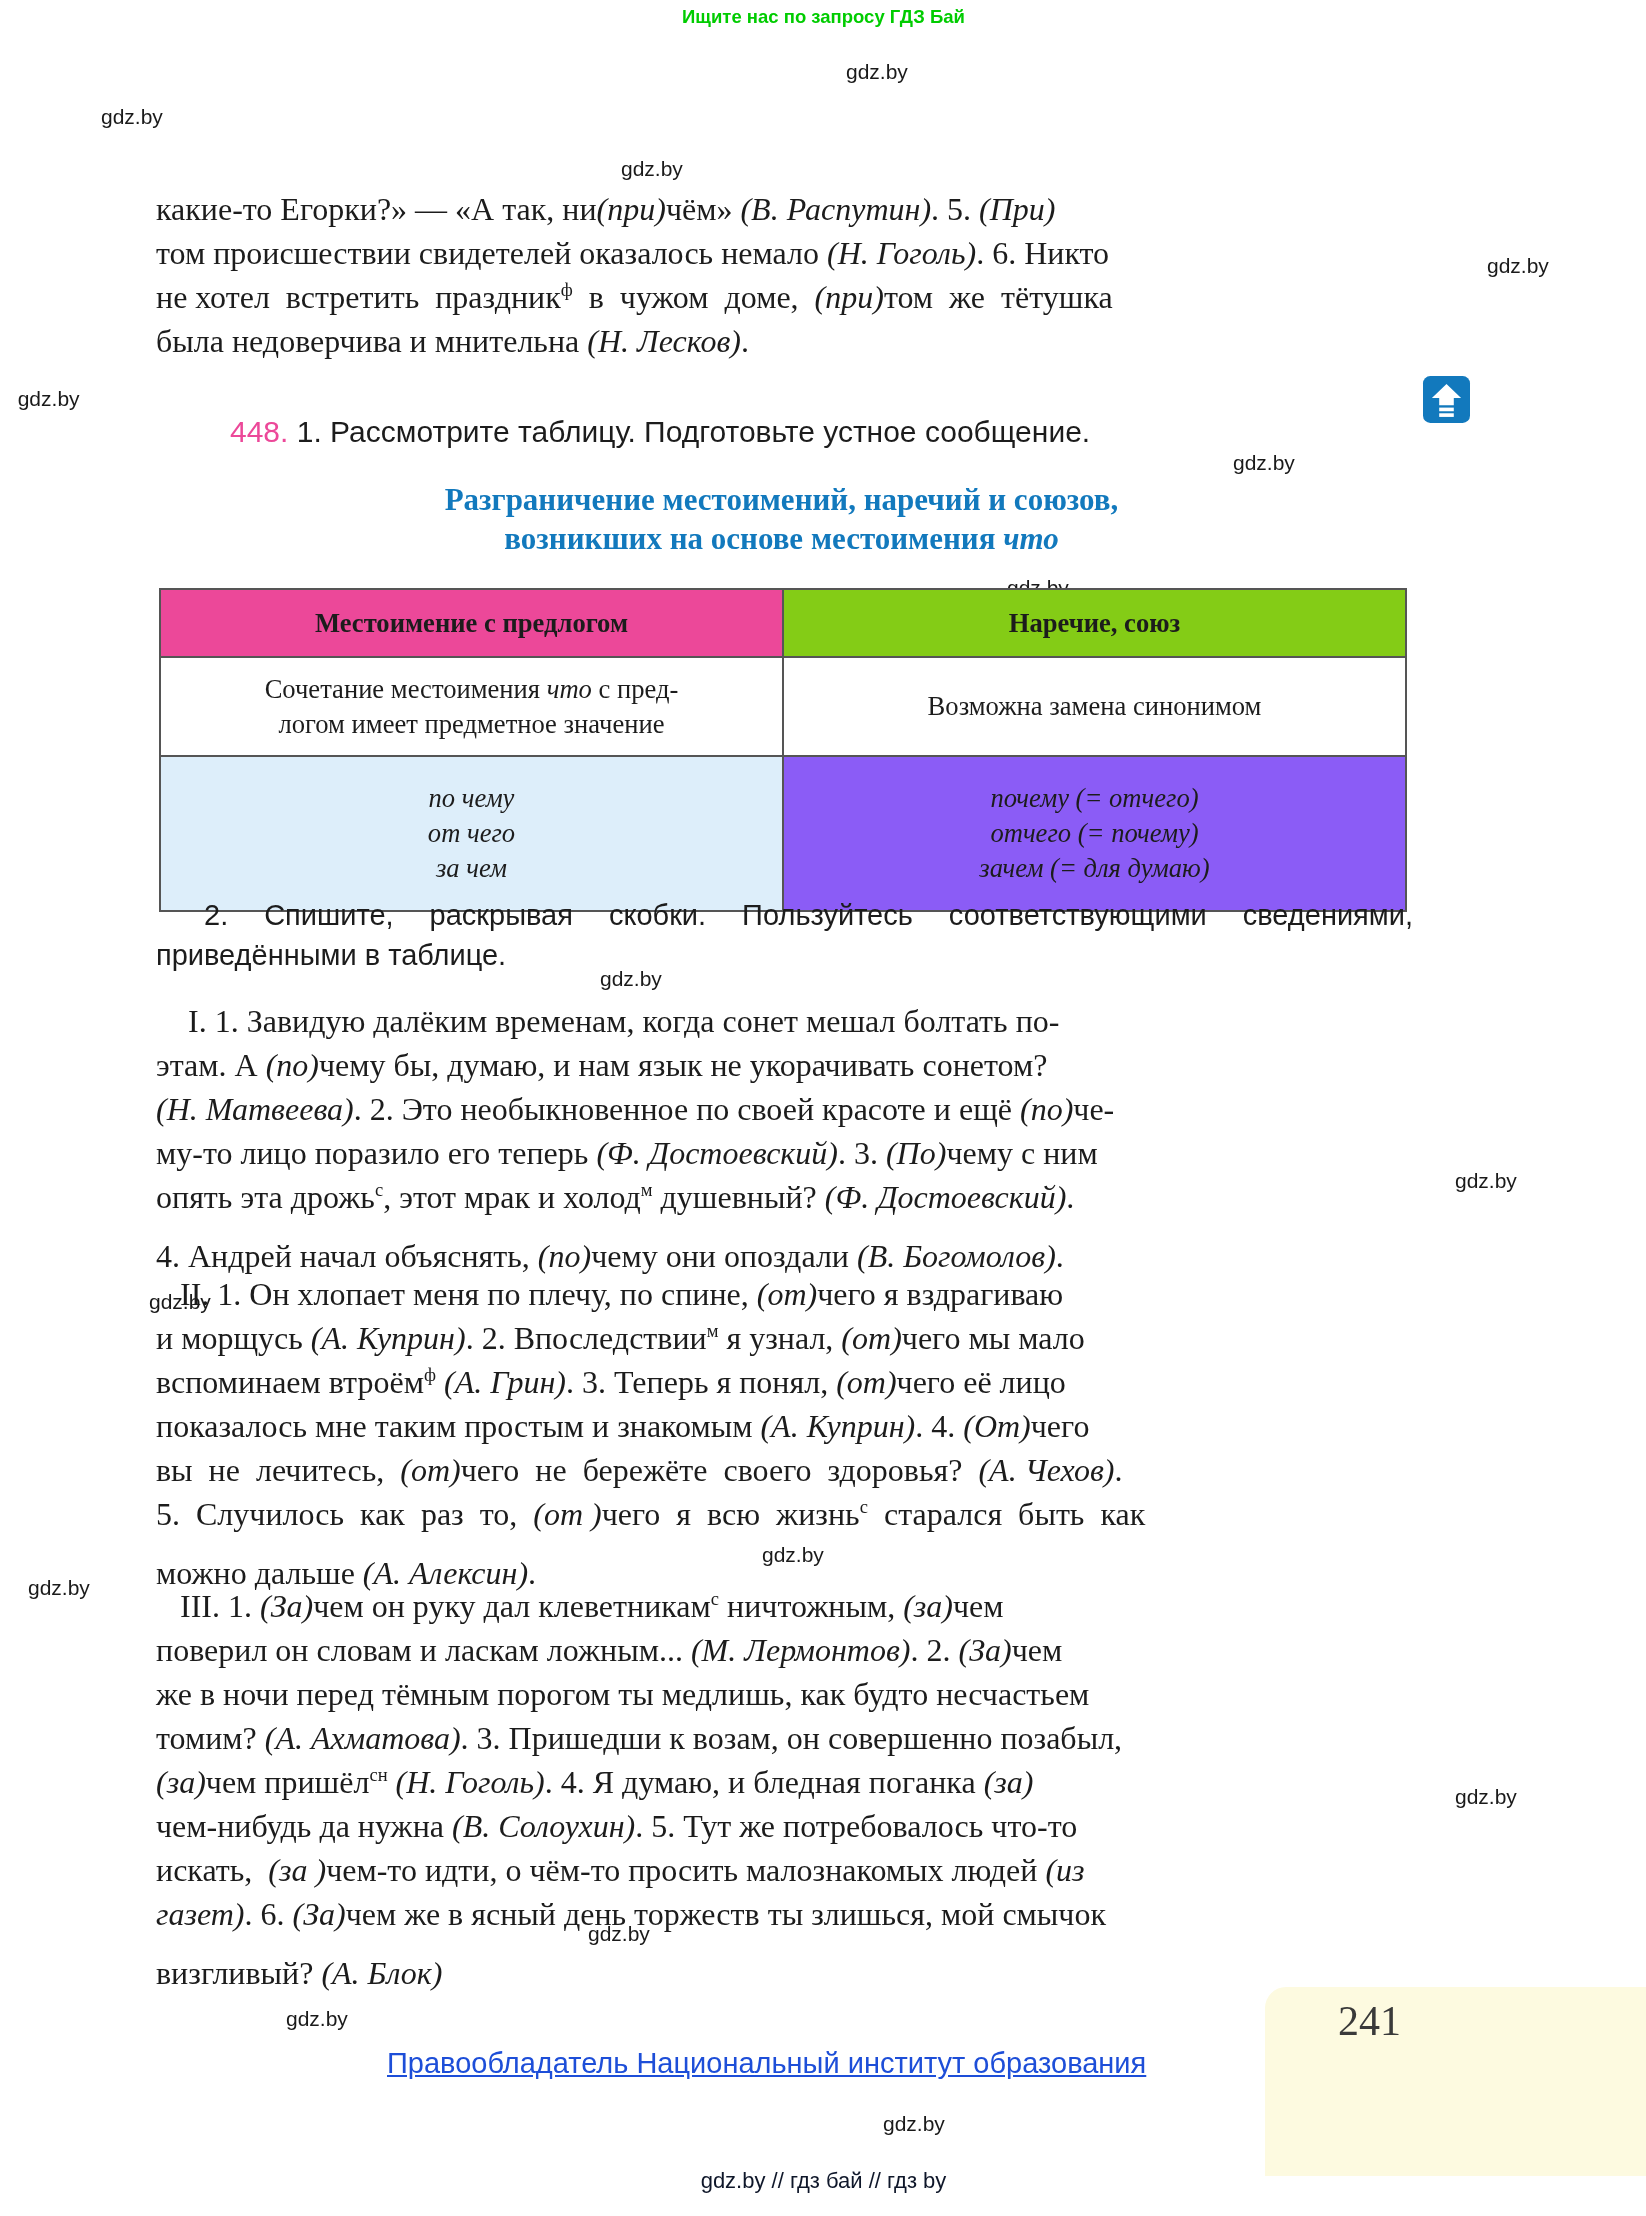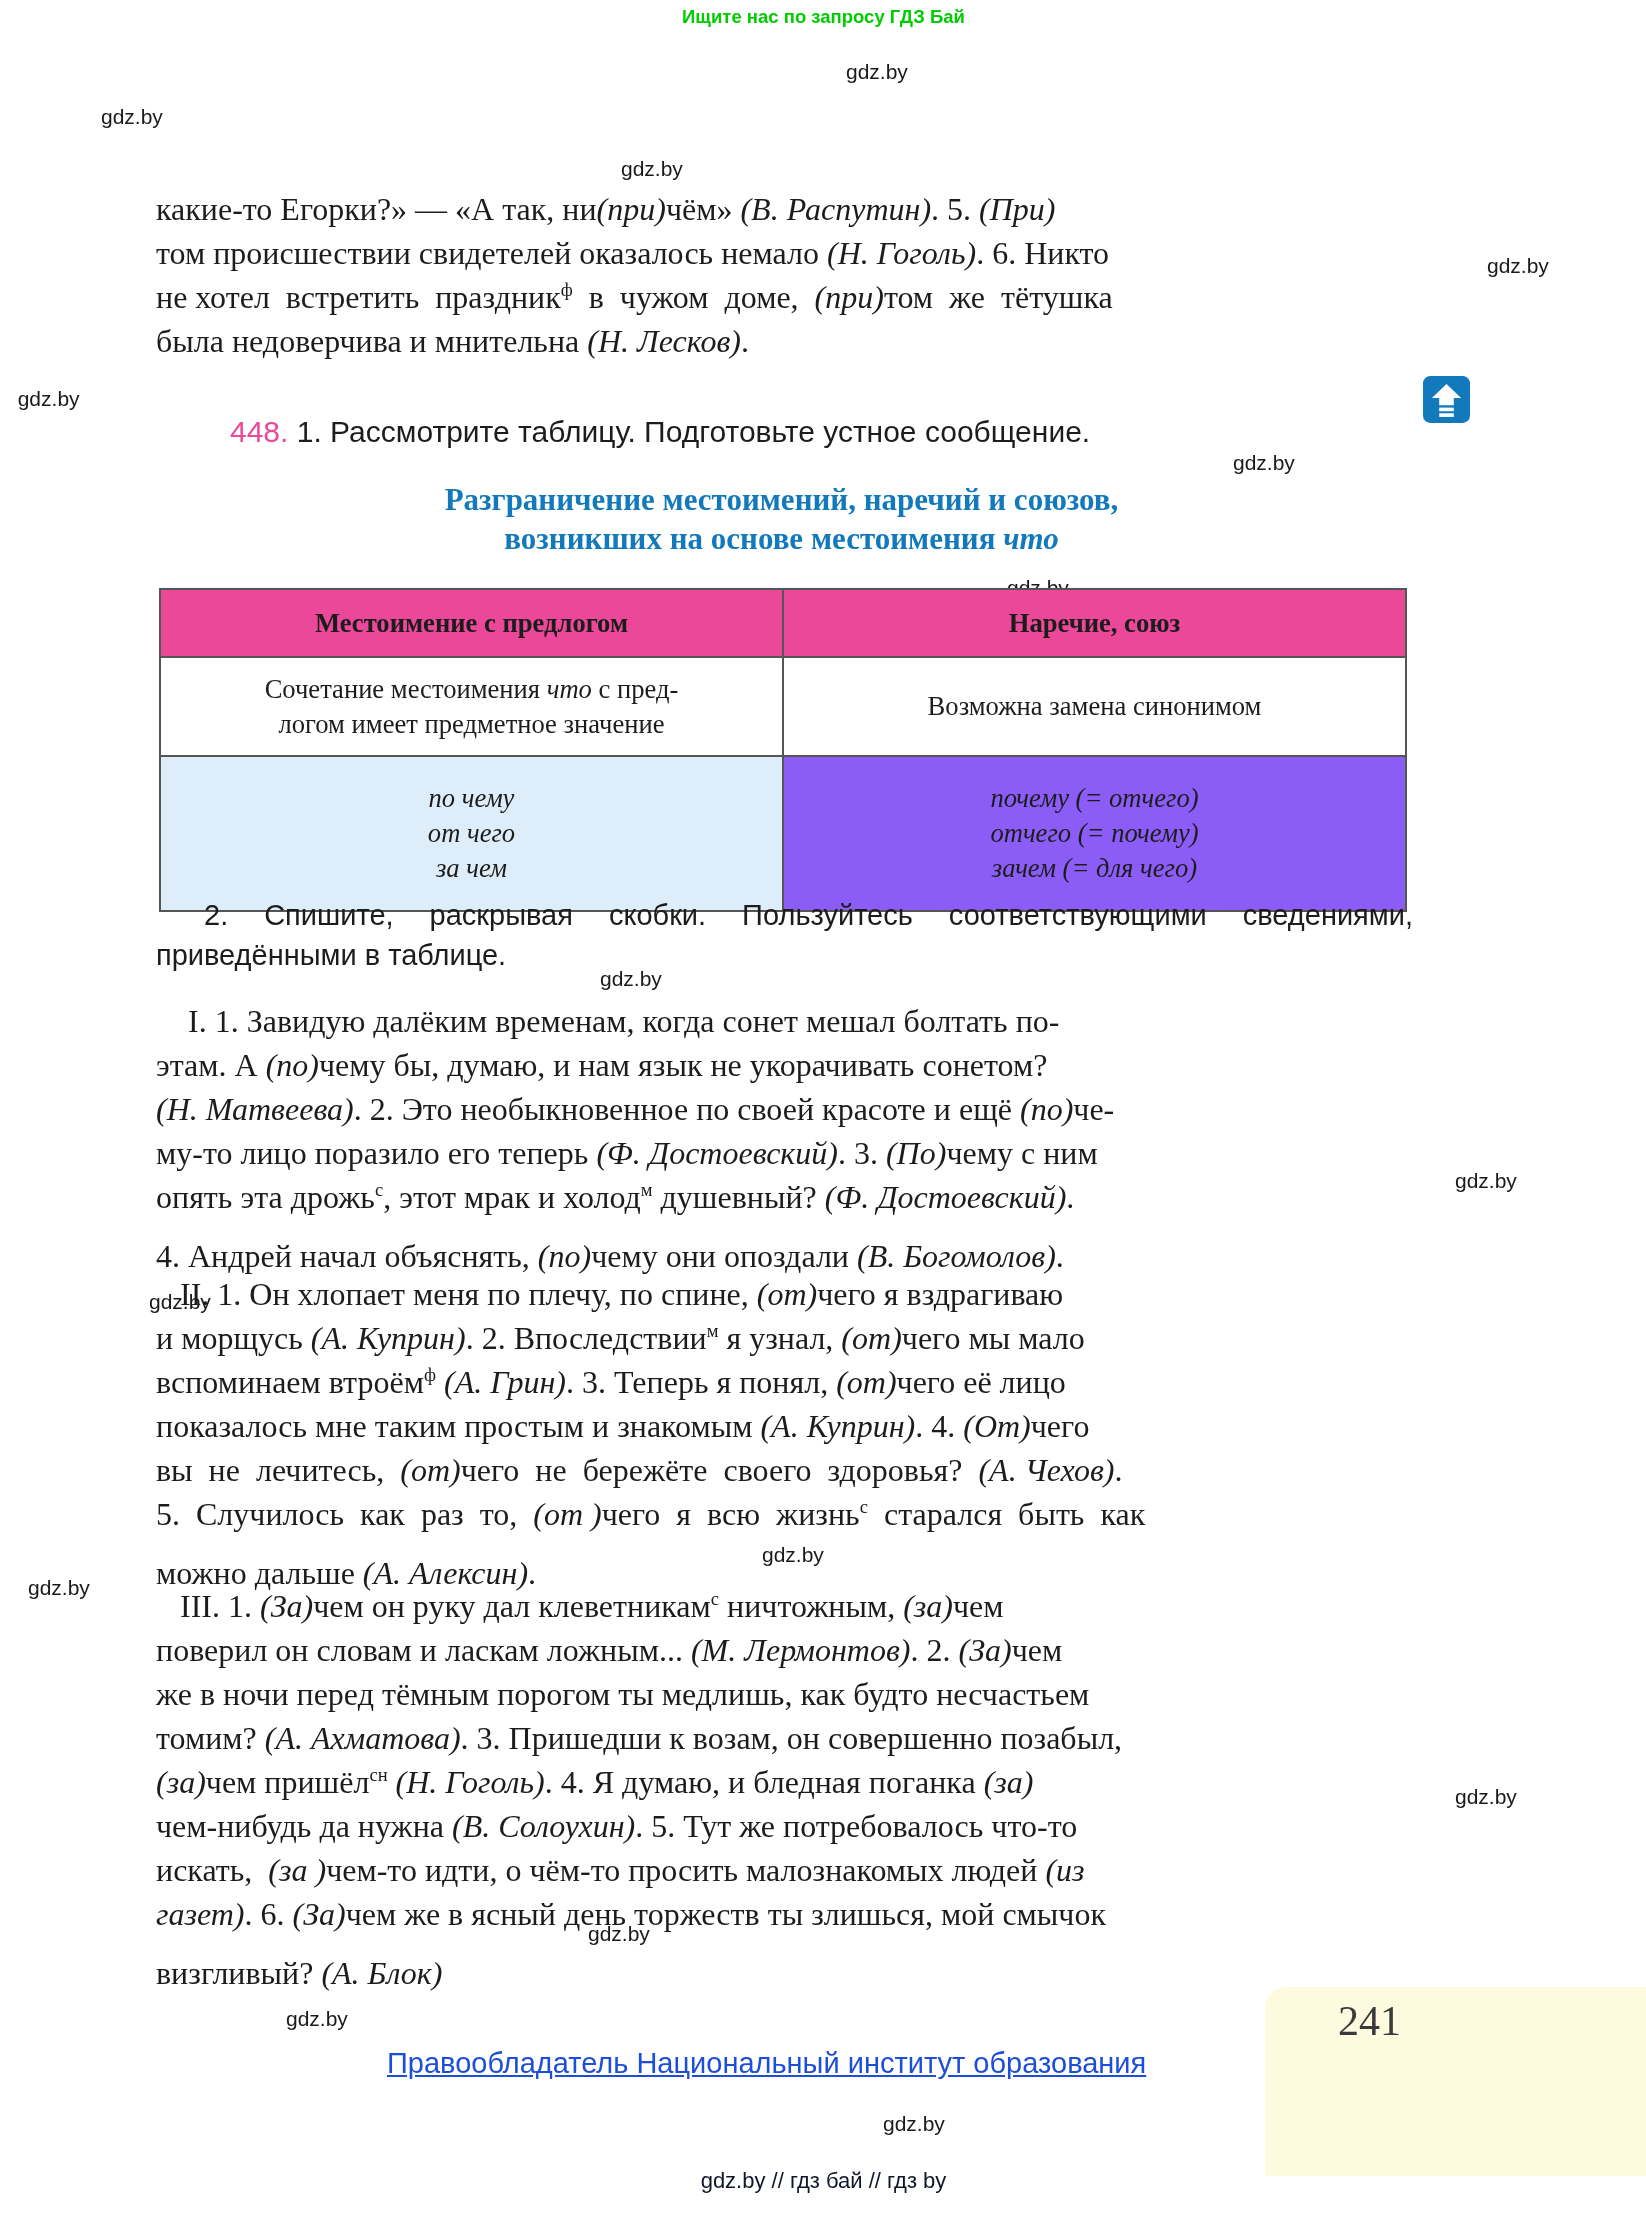--- a/index.html
+++ b/index.html
@@ -112,21 +112,21 @@
     border: 2.4px solid #555555;
     padding: 8px 11.3px;
     font-family: "Liberation Serif", serif;
     font-size: 26.6px;
     line-height: 35px;
     text-align: center;
     vertical-align: middle;
     color: #1c1c1c;
   }
   #tbl .head-l { background: #ec4899; font-weight: bold; height: 50px; }
-  #tbl .head-r { background: #ec4899; font-weight: bold; height: 50px; }
+  #tbl .head-r { background: #84cc16; font-weight: bold; height: 50px; }
   #tbl .desc-l { background: #ffffff; height: 81px; }
   #tbl .desc-r { background: #ffffff; height: 81px; }
   #tbl .ex-l  { background: #ddeefa; height: 137px; }
   #tbl .ex-r  { background: #8b5cf6; height: 137px; }
   #tbl .ex-l .row, #tbl .ex-r .row { display: block; font-style: italic; }
   #tbl .desc-l .lead { display: block; }
 
   
   #para2 {
     position: absolute;
@@ -280,21 +280,21 @@
     </tr>
     <tr>
       <td class="ex-l">
         <span class="row">по чему</span>
         <span class="row">от чего</span>
         <span class="row">за чем</span>
       </td>
       <td class="ex-r">
         <span class="row">почему (= отчего)</span>
         <span class="row">отчего (= почему)</span>
-        <span class="row">зачем (= для чего)</span>
+        <span class="row">зачем (= для думаю)</span>
       </td>
     </tr>
   </tbody>
     </table>
 
   <div id="para2">2. Спишите, раскрывая скобки. Пользуйтесь соответствующими сведениями, приведёнными в таблице.</div>
 
   <div class="roman" id="block-I">
     <span class="ln">
         <span>&nbsp;&nbsp;&nbsp;&nbsp;I. 1. Завидую далёким временам, когда сонет мешал болтать по-</span>

